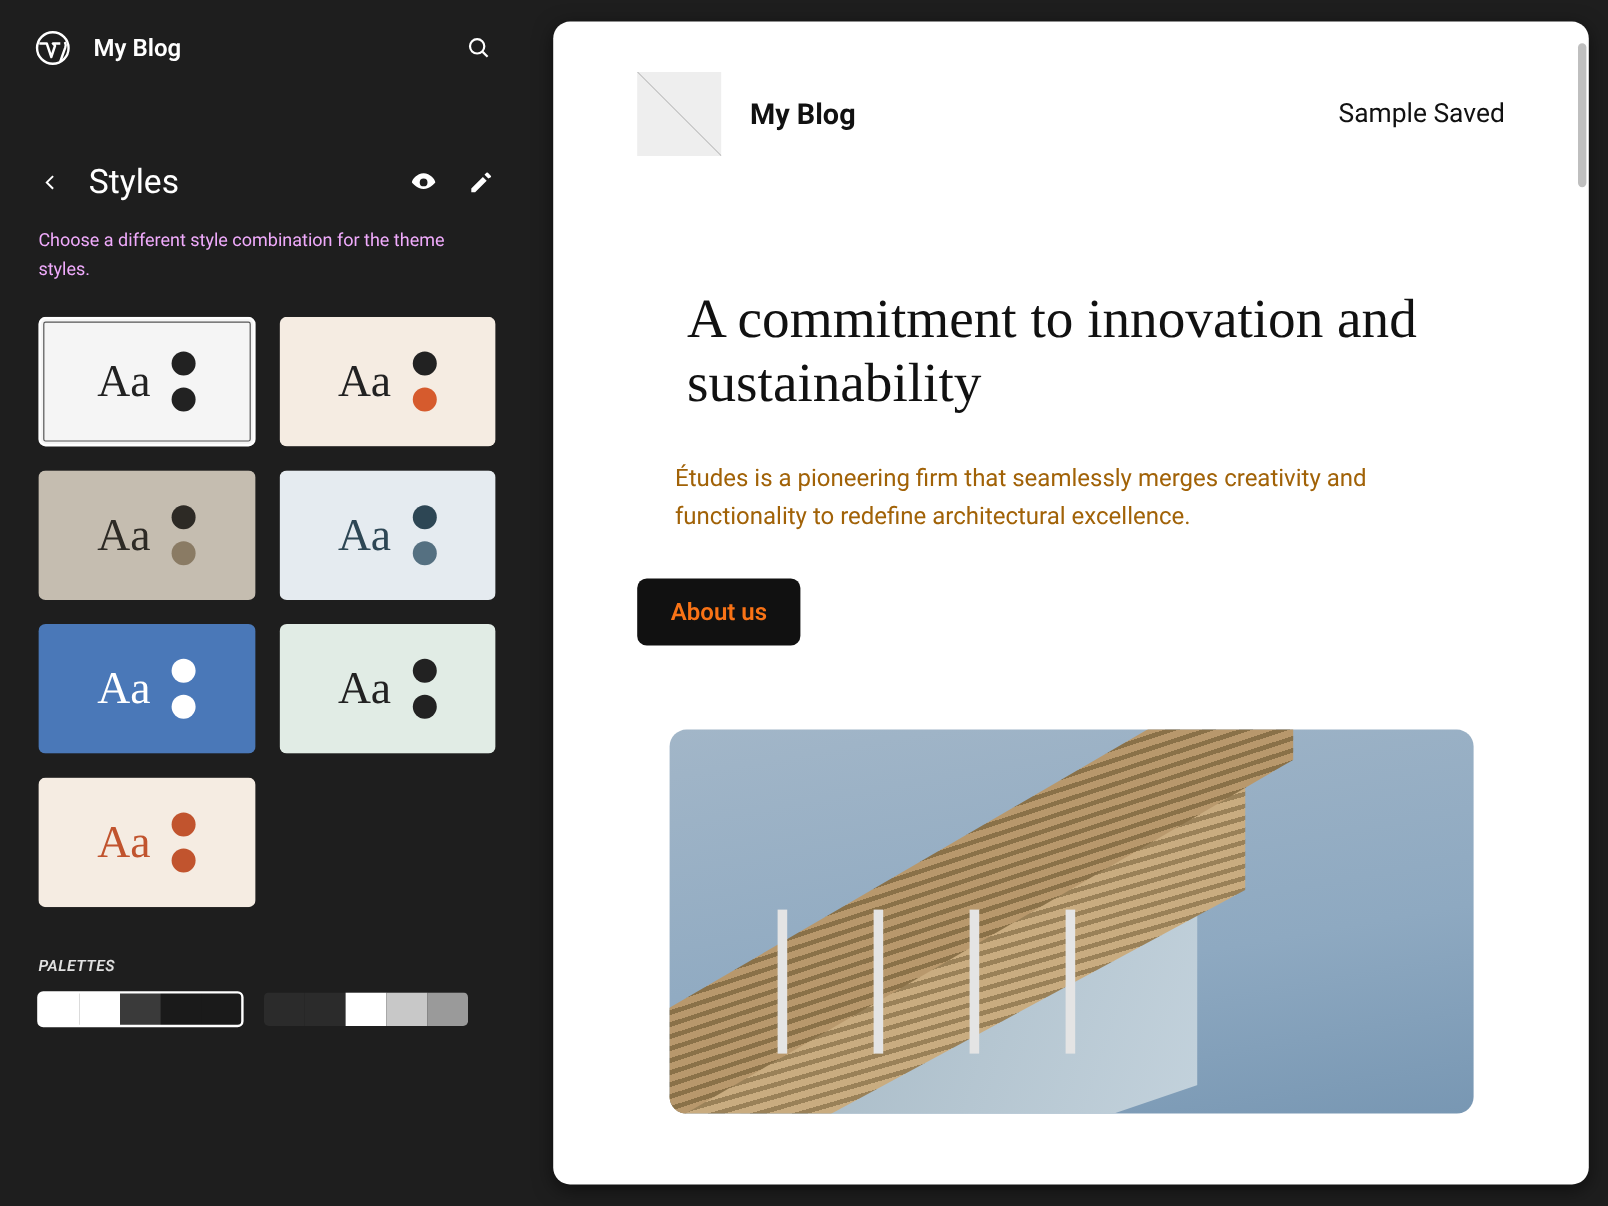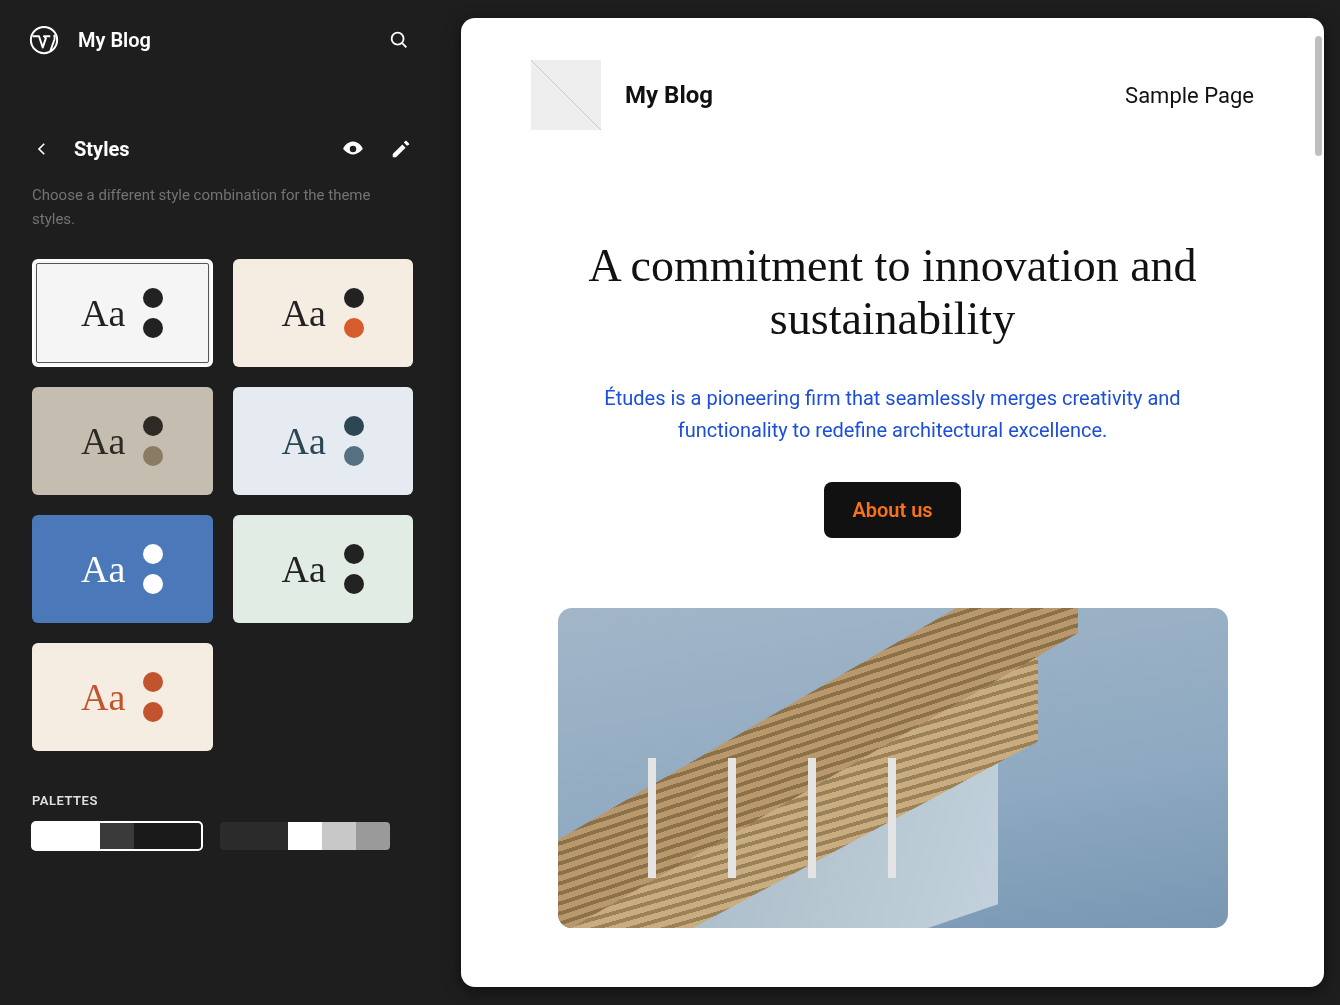--- a/index.html
+++ b/index.html
@@ -58,42 +58,42 @@
   }
   .back-btn {
     width: 24px;
     height: 24px;
     display: flex;
     align-items: center;
     justify-content: center;
     cursor: pointer;
   }
   .styles-title {
-    font-size: 20px;
-    font-weight: 700;
+    font-size: 28px;
+    font-weight: 400;
     flex: 1;
   }
   .styles-header-actions {
     display: flex;
     gap: 20px;
   }
   .header-icon-btn {
     width: 28px;
     height: 28px;
     display: flex;
     align-items: center;
     justify-content: center;
     cursor: pointer;
   }
 
   .styles-desc {
     padding: 0 32px;
     font-size: 15px;
     line-height: 1.6;
-    color: #737373;
+    color: #f0abfc;
     margin-bottom: 28px;
   }
 
   .style-scroll {
     flex: 1;
     overflow-y: auto;
     padding: 0 32px;
   }
 
   .style-grid {
@@ -129,20 +129,21 @@
   .dot { width: 20px; height: 20px; border-radius: 50%; }
 
   .palettes-label {
     font-size: 13px;
     font-weight: 600;
     letter-spacing: 0.5px;
     color: #e0e0e0;
     margin-top: 42px;
     margin-bottom: 14px;
     text-transform: uppercase;
+    font-style: italic;
   }
   .palettes-row {
     display: flex;
     gap: 18px;
   }
   .palette-swatch {
     height: 28px;
     width: 170px;
     border-radius: 4px;
     display: flex;
@@ -211,34 +212,34 @@
     flex: 1;
     color: #111;
   }
   .preview-menu-link {
     font-size: 22px;
     color: #111;
   }
 
   .preview-content {
     padding: 110px 70px 0 70px;
-    text-align: center;
+    text-align: left;
   }
   .hero-title {
     font-family: Georgia, "Times New Roman", serif;
     font-size: 46px;
     line-height: 1.15;
     color: #111;
     max-width: 640px;
     margin: 0 auto;
     font-weight: 400;
   }
   .hero-sub {
     font-size: 20px;
-    color: #1d4ed8;
+    color: #a16207;
     margin-top: 36px;
     line-height: 1.6;
     max-width: 660px;
     margin-left: auto;
     margin-right: auto;
   }
   .hero-btn {
     display: inline-block;
     background: #111;
     color: #f97316;
@@ -421,21 +422,21 @@
 
 </div>
 
 <div class="preview-wrap">
   <div class="preview-frame">
     <div class="preview-scrollbar"></div>
 
     <div class="preview-nav">
       <div class="site-logo-placeholder"></div>
       <div class="preview-site-title">My Blog</div>
-      <div class="preview-menu-link">Sample Page</div>
+      <div class="preview-menu-link">Sample Saved</div>
     </div>
 
     <div class="preview-content">
       <h1 class="hero-title">A commitment to innovation and sustainability</h1>
       <p class="hero-sub">Études is a pioneering firm that seamlessly merges creativity and functionality to redefine architectural excellence.</p>
       <div class="hero-btn">About us</div>
 
       <div class="hero-img">
         <div class="glass"></div>
         <div class="roof2"></div>

